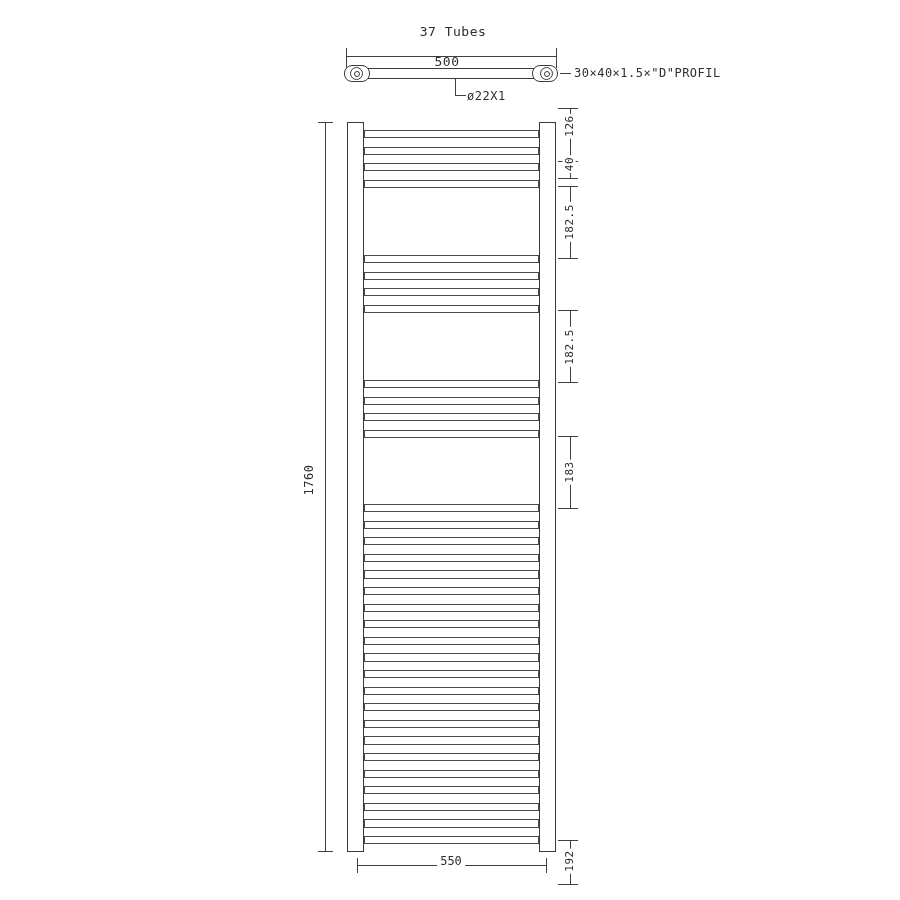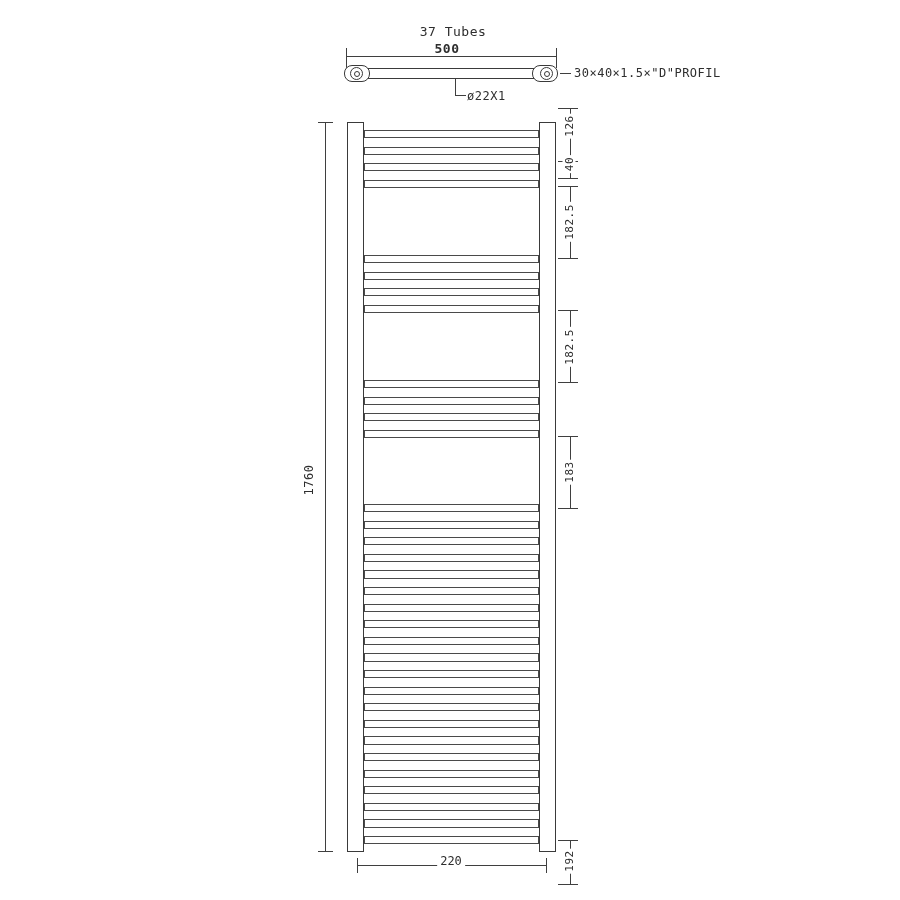--- a/index.html
+++ b/index.html
@@ -22,21 +22,21 @@
   .donut-outer{position:absolute;border:1.5px solid #3a3a3a;border-radius:50%;box-sizing:border-box;background:#fff;}
   .donut-inner{position:absolute;border:1px solid #3a3a3a;border-radius:50%;box-sizing:border-box;background:#fff;}
   .cap{position:absolute;border:1.5px solid #3a3a3a;background:#fff;box-sizing:border-box;}
 </style>
 </head>
 <body>
 
 <div id="canvas">
 
   <div class="label center" style="left:453px;top:24px;font-size:13px;">37 Tubes</div>
-  <div class="label center" style="left:447px;top:41px;font-size:13px;font-weight:bold;">500</div>
+  <div class="label center" style="left:447px;top:54px;font-size:13px;">500</div>
 
   <div class="hline" style="left:346px;top:56px;width:210px;"></div>
   <div class="vline" style="left:346px;top:48px;height:20px;"></div>
   <div class="vline" style="left:556px;top:48px;height:20px;"></div>
 
   <div class="rect" style="left:360px;top:68px;width:182px;height:11px;"></div>
 
   <div class="cap" style="left:344px;top:65px;width:26px;height:17px;border-radius:8px;"></div>
   <div class="donut-outer" style="left:350px;top:67px;width:13px;height:13px;"></div>
   <div class="donut-inner" style="left:353.5px;top:70.5px;width:6px;height:6px;"></div>
@@ -94,21 +94,21 @@
   <div class="vline" style="left:325px;top:122px;height:730px;"></div>
   <div class="hline" style="left:318px;top:122px;width:15px;"></div>
   <div class="hline" style="left:318px;top:851px;width:15px;"></div>
   <div class="rot-wrap" style="left:309px;top:480px;">
     <span style="font-size:12px;background:transparent;">1760</span>
   </div>
 
   <div class="hline" style="left:357px;top:865px;width:189px;"></div>
   <div class="vline" style="left:357px;top:858px;height:15px;"></div>
   <div class="vline" style="left:546px;top:858px;height:15px;"></div>
-  <div class="dim-text-h" style="left:451px;top:861px;">220</div>
+  <div class="dim-text-h" style="left:451px;top:861px;">550</div>
 
   <div id="right-dims-layer">
       <div class="vline" style="left: 570px; top: 108px; height: 53px;"></div>
       <div class="hline" style="left: 558px; top: 108px; width: 20px;"></div>
       <div class="hline" style="left: 558px; top: 161px; width: 20px;"></div>
       <div class="rot-wrap" style="left: 569px; top: 126px;">
         <span>126</span>
       </div>
       <div class="vline" style="left: 570px; top: 161px; height: 17px;"></div>
       <div class="hline" style="left: 558px; top: 161px; width: 20px;"></div>

